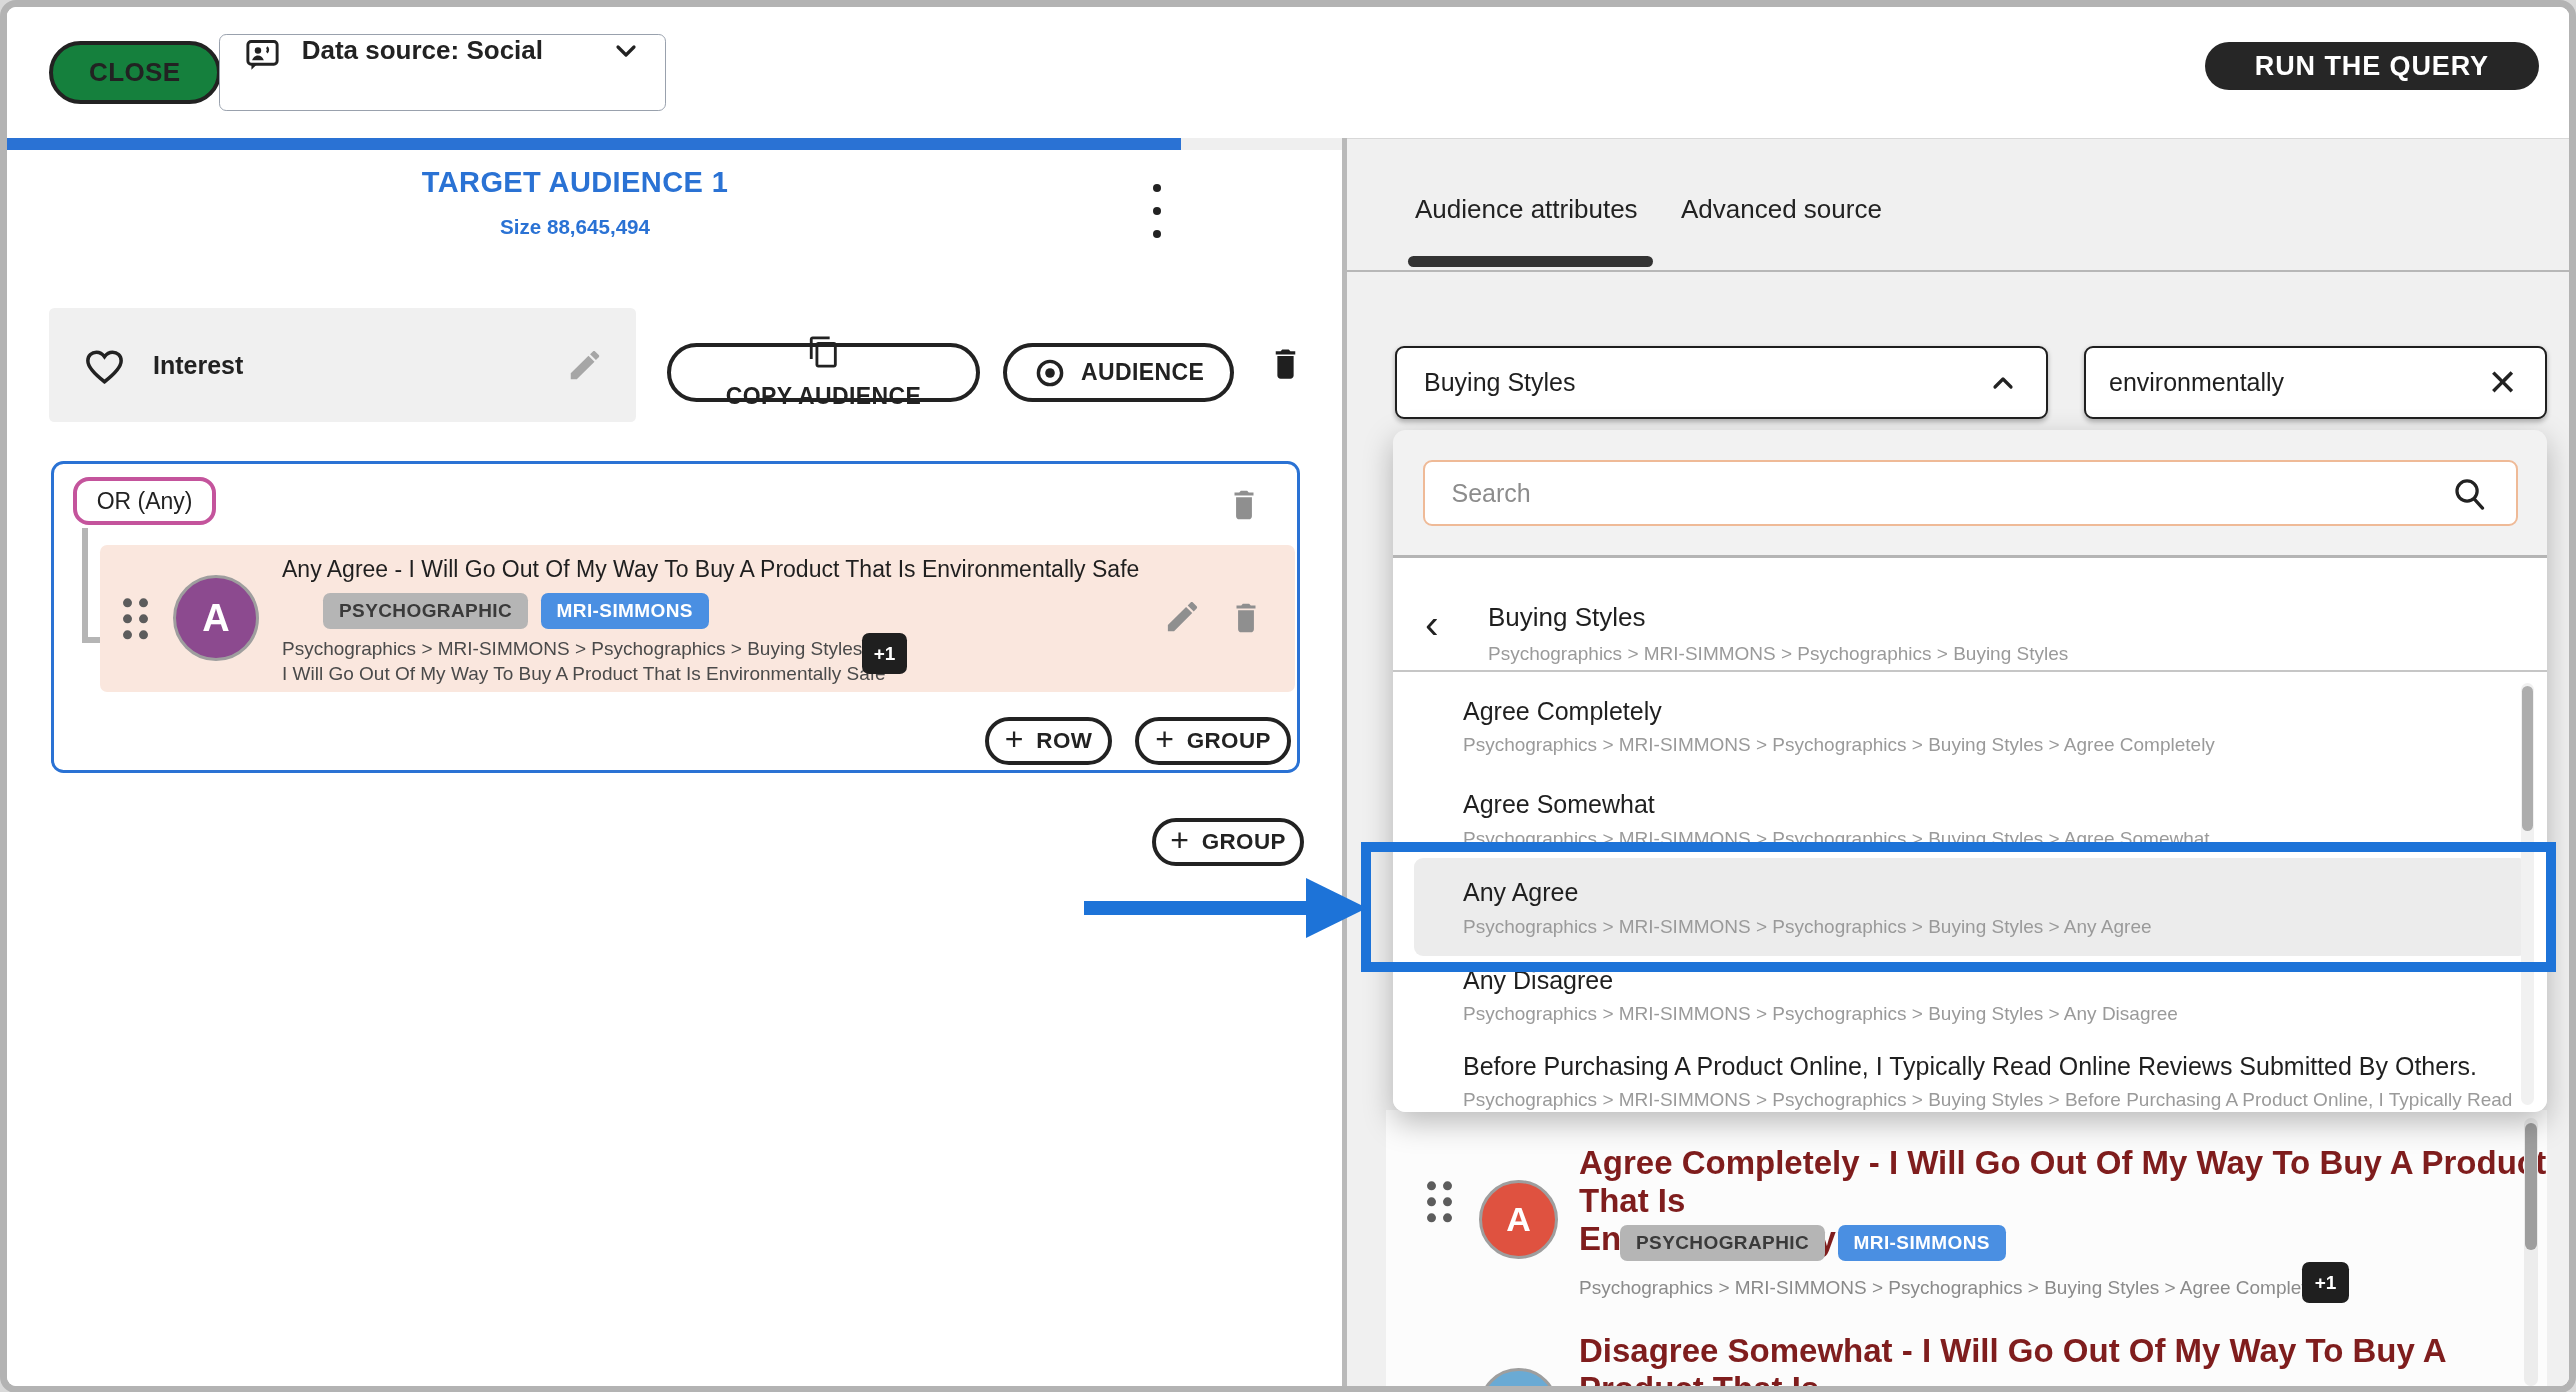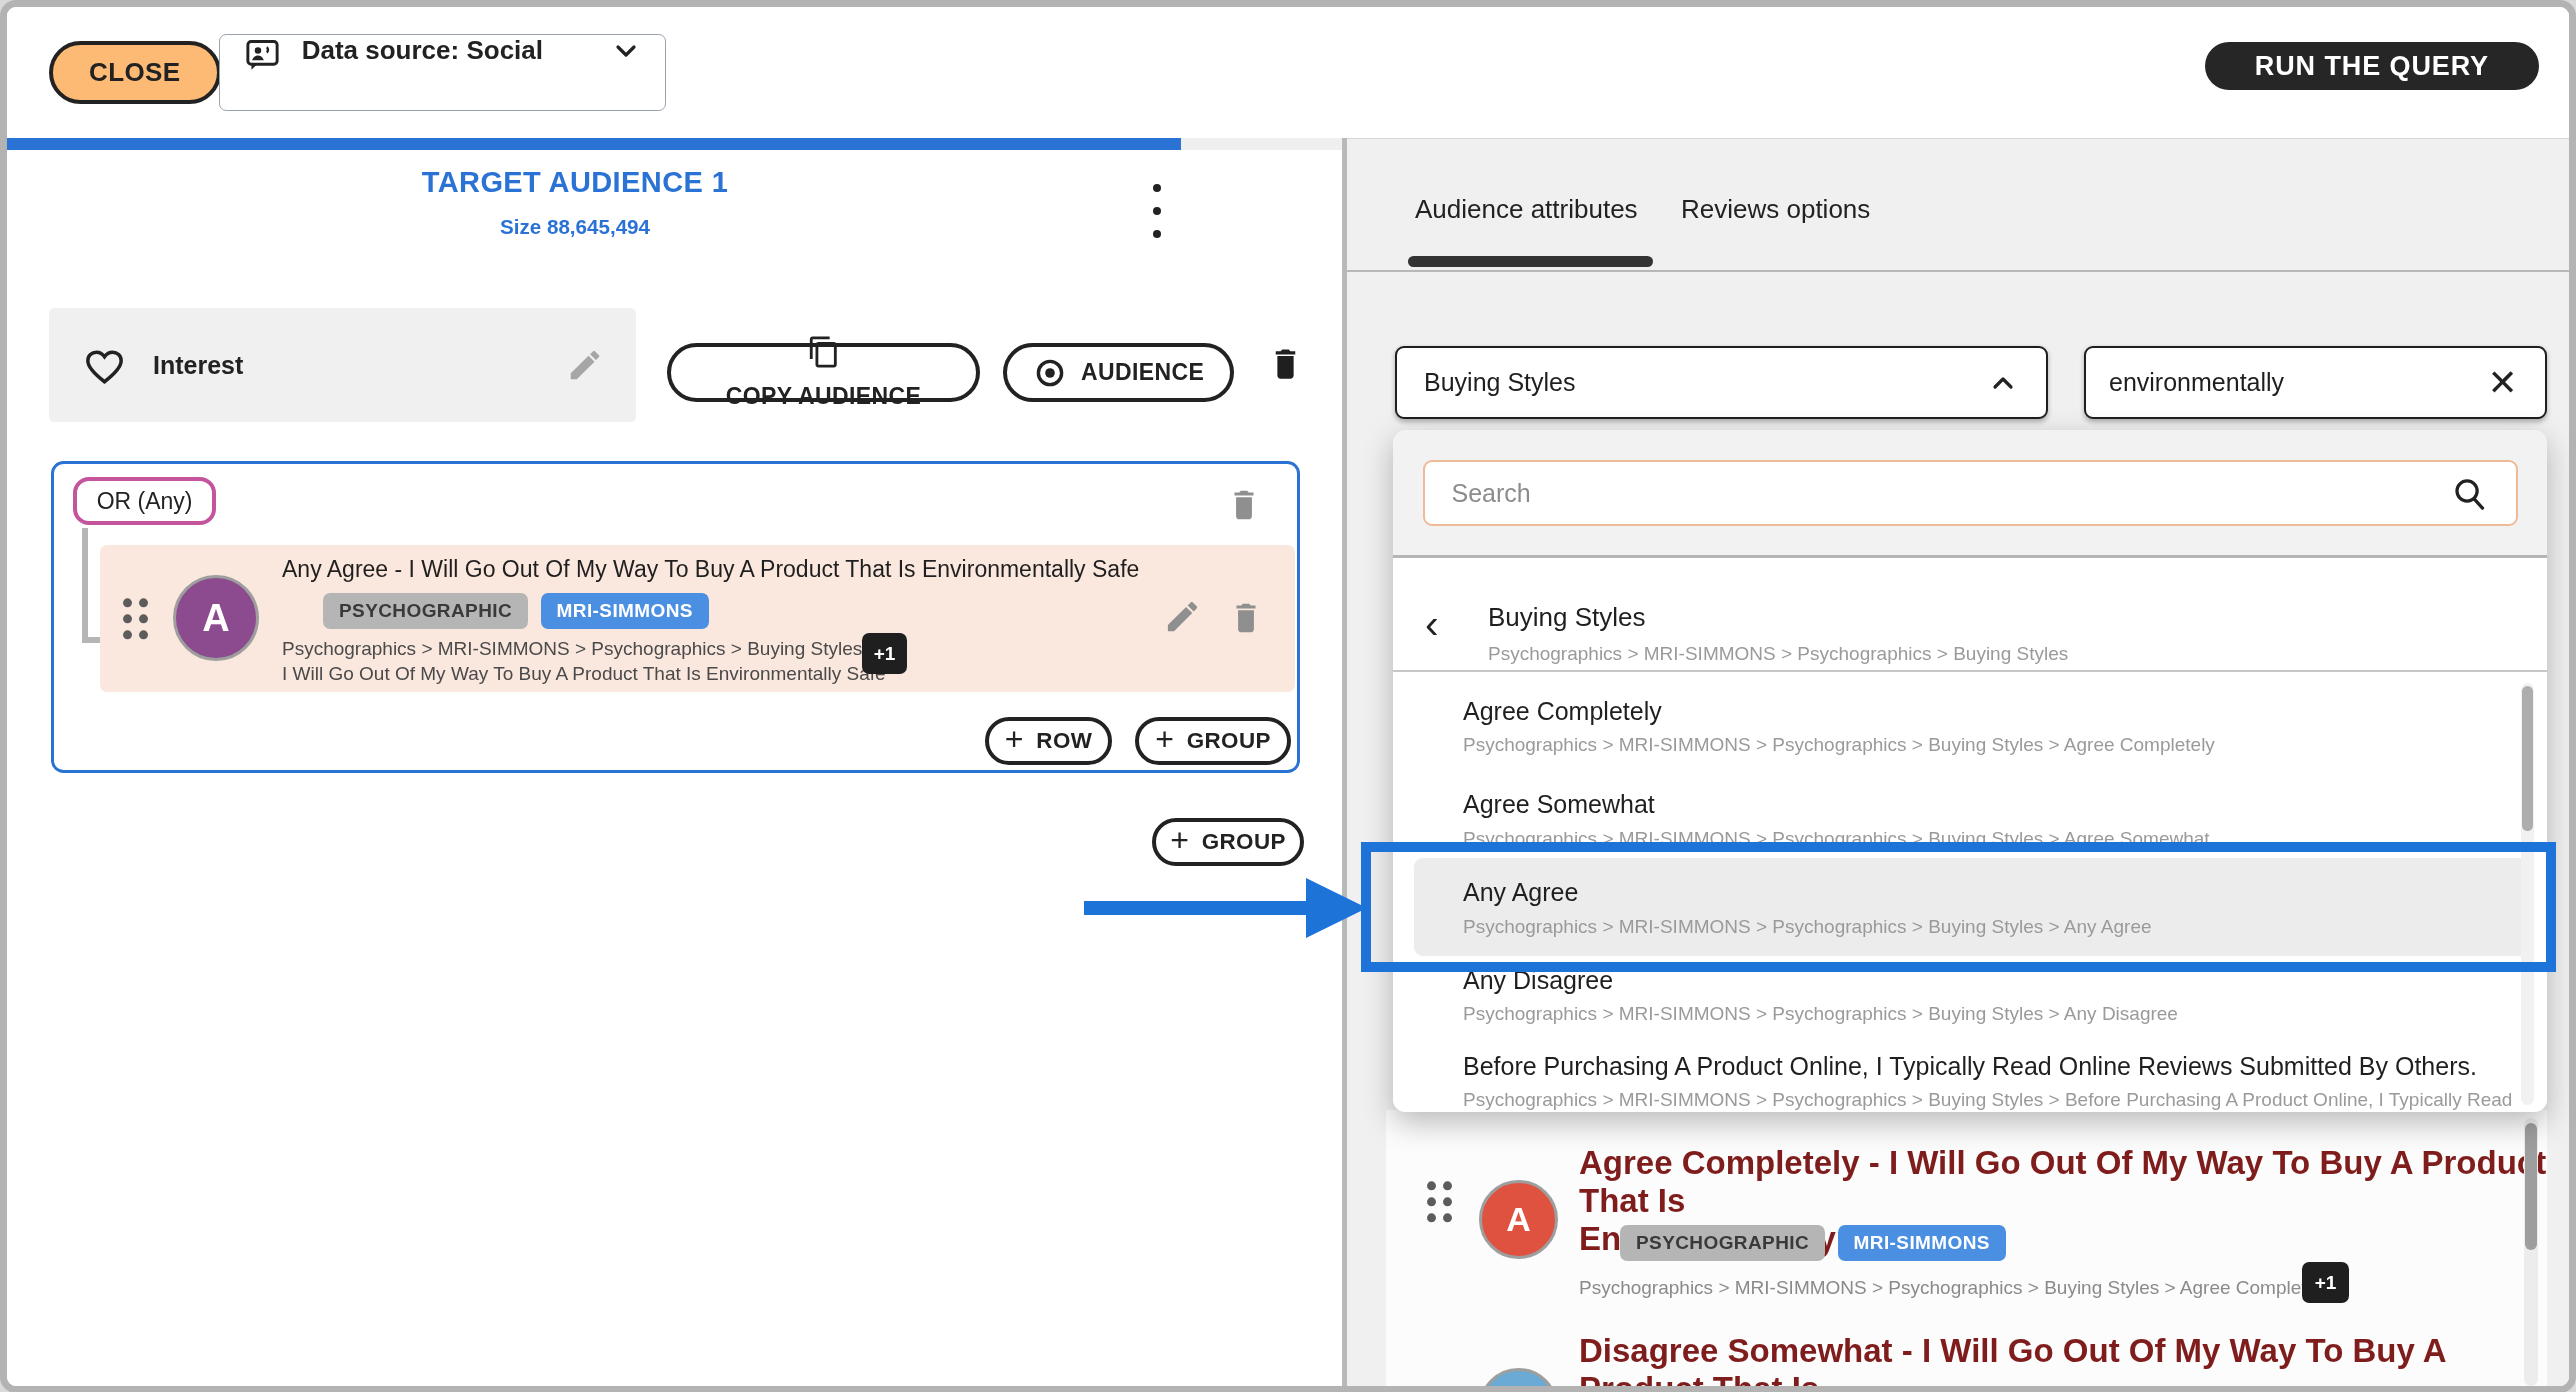--- a/index.html
+++ b/index.html
@@ -5,21 +5,21 @@
   * { box-sizing: border-box; margin: 0; padding: 0; }
   html,body { width: 2576px; height: 1393px; background:#d9d9d9; }
   body { font-family: "Liberation Sans", sans-serif; color:#1f1f1f; }
 
   .screen { position:relative; width:2576px; height:1393px;
     border:7.2px solid #b3b3b3; border-radius:16px; background:#fff; overflow:hidden; }
 
   
   .topbar { position:absolute; left:0; top:0; right:0; height:131px; background:#fff; }
   .close-btn { position:absolute; left:42px; top:34px; height:63px; padding:0 36px;
-    background:#fdba74; border:4.5px solid #222; border-radius:32px;
+    background:#15803d; border:4.5px solid #222; border-radius:32px;
     font-family:inherit; font-size:26px; font-weight:700; letter-spacing:0.4px; color:#222; cursor:pointer; }
   .datasource { position:absolute; left:212px; top:27px; width:447px; height:77px;
     border:1.8px solid #99a1ad; border-radius:7.2px; background:#fff;
     display:flex; align-items:flex-start; padding:0 23px; cursor:pointer; }
   .datasource .ds-icon { width:39px; height:39px; flex:0 0 auto; }
   .datasource .ds-label { margin-left:19.7px; font-size:26px; font-weight:700; color:#222; flex:1; }
   .datasource .ds-chevron { width:32px; height:32px; }
   .run-btn { position:absolute; right:30px; top:35px; height:48px; padding:0 50px;
     background:#262626; color:#fff; border:none; border-radius:36px;
     font-family:inherit; font-size:27px; font-weight:700; letter-spacing:0.9px; cursor:pointer; }
@@ -290,21 +290,21 @@
     </section>
 
     <button class="pill-sm group-outer">
       <span class="plus-glyph">+</span>
       <span>GROUP</span>
     </button>
   </main>
 
   <aside class="right-panel">
     <div class="tab tab-1">Audience attributes</div>
-    <div class="tab tab-2">Reviews options</div>
+    <div class="tab tab-2">Advanced source</div>
     <div class="tab-underline"></div>
     <div class="tab-line"></div>
 
     <div class="field category-select">
       <span class="sel-label">Buying Styles</span>
       <span class="sel-chevron">
         <svg viewBox="0 0 24 24" width="32" height="32" fill="none" stroke="#222" stroke-width="2.4" stroke-linecap="round" stroke-linejoin="round">
           <polyline points="6 15 12 9 18 15"></polyline>
         </svg>
       </span>

